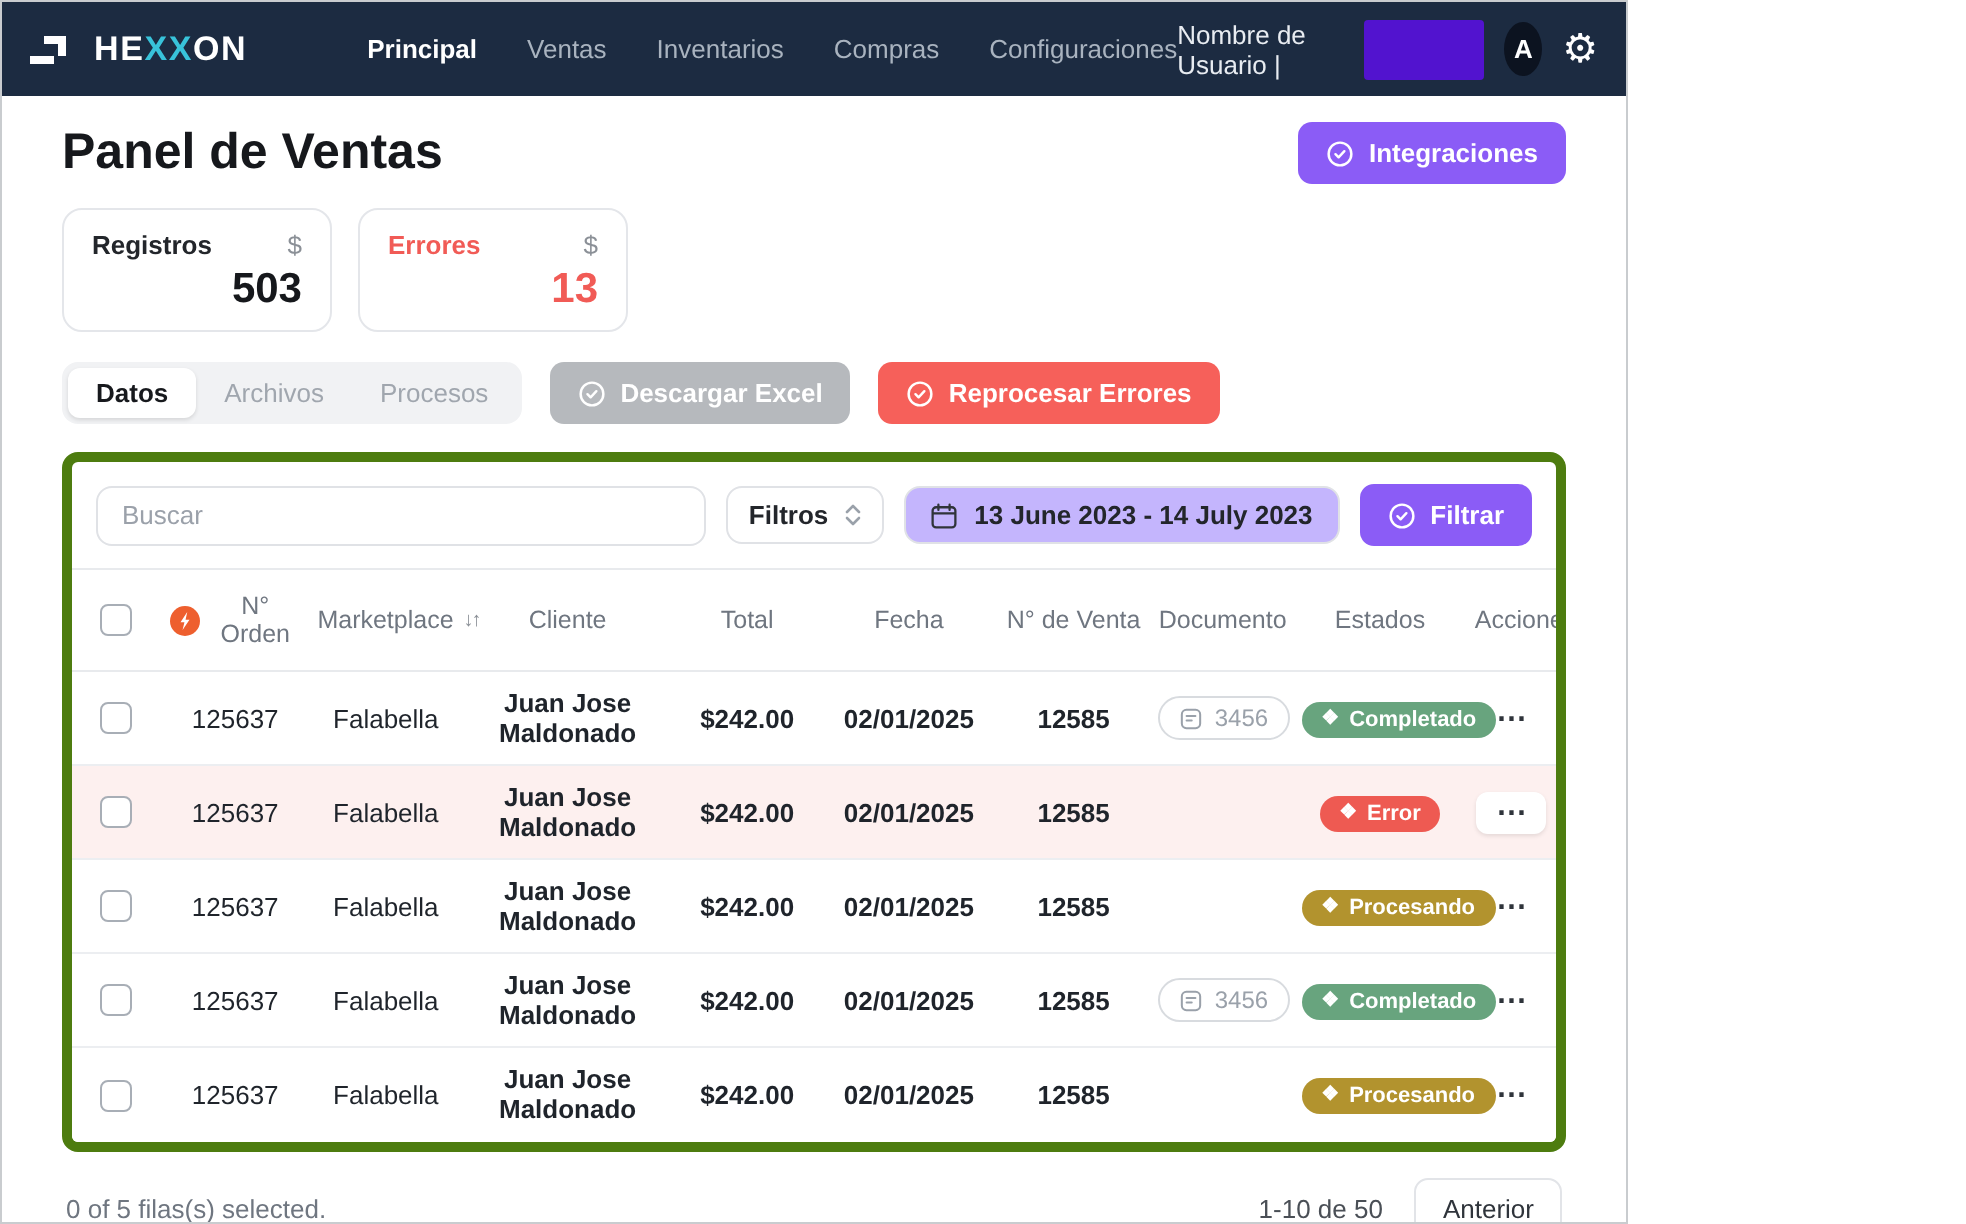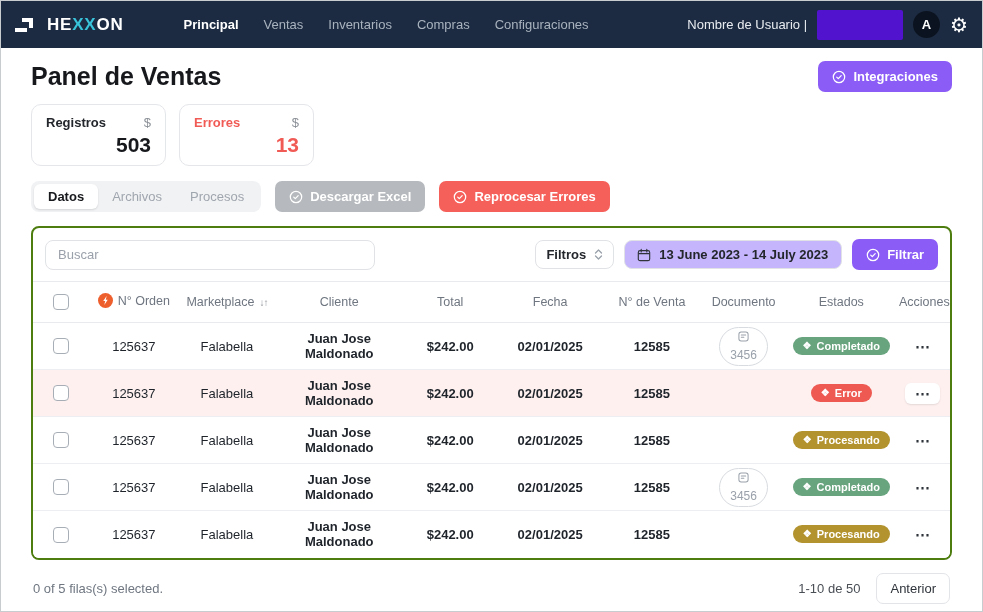--- a/index.html
+++ b/index.html
@@ -2,21 +2,21 @@
 <html><head>
 <meta charset="utf-8">
 <style>
   * { margin:0; padding:0; box-sizing:border-box; }
   html,body { background:#fff; }
   body {
     width:983px; height:612px;
     font-family:"Liberation Sans", sans-serif;
     color:#15181d; overflow:hidden;
   }
-  .app { width:983px; height:612px; border:1px solid #c9cccf; background:#fff; overflow:hidden; }
+  .app { width:814px; height:612px; border:1px solid #c9cccf; background:#fff; overflow:hidden; }
 
   
   .navbar {
     height:47px; background:#1c2b41; display:flex; align-items:center;
     padding:0 14px 0 14px; gap:0;
   }
   .logo { display:flex; align-items:center; gap:7px; }
   .logo-text { color:#fff; font-size:17px; font-weight:700; letter-spacing:.8px; }
   .logo-text .accent { color:#38c3da; }
   .nav-menu { display:flex; align-items:center; gap:25px; margin-left:24px;padding-left:36px; }
@@ -48,21 +48,21 @@
   .stat-dollar { font-size:13px; color:#8b9097; }
   .stat-value { font-size:21px; font-weight:700; margin-top:3px; color:#16181c;text-align:right; }
   .stat-card.error .stat-label, .stat-card.error .stat-value { color:#f15b56; }
 
   .tabs-row { margin-top:15px; display:flex; align-items:center; gap:14px; }
   .segmented { display:inline-flex; background:#f1f2f4; border-radius:8px; padding:3px; }
   .tab { font-size:13px; color:#a0a6ae; padding:5px 14px; border-radius:6px; cursor:pointer; }
   .tab.active { background:#fff; color:#17191d; font-weight:700; box-shadow:0 1px 2px rgba(0,0,0,.12); }
 
   
-  .panel { margin-top:14px; border:2px solid #4d7c0f; border-radius:8px; overflow:hidden; }
+  .panel { margin-top:14px; border:5px solid #4d7c0f; border-radius:8px; overflow:hidden; }
   .filter-bar { display:flex; align-items:center; padding:11px 12px; gap:10px; }
   .search-input { width:330px; height:30px; border:1px solid #e0e2e6; border-radius:8px;
     padding:0 12px; font-size:13px; font-family:inherit; color:#15181d; outline:none; }
   .search-input::placeholder { color:#9ba1aa; }
   .filter-right { margin-left:auto; display:flex; align-items:center; gap:10px; }
   .select-box { display:inline-flex; align-items:center; gap:8px; border:1px solid #e0e2e6;
     border-radius:8px; padding:6px 10px; font-size:13px; font-weight:600; color:#23262b;
     background:#fff; cursor:pointer; }
   .date-box { display:inline-flex; align-items:center; gap:8px; border:1px solid #e0e2e6;
     border-radius:8px; padding:6px 12px; font-size:13px; font-weight:700; color:#23262b;
@@ -79,21 +79,21 @@
   tbody td { padding:0 4px; height:47px; font-size:13px; text-align:center; color:#1f242b; }
   tbody tr { border-bottom:1px solid #eceef1; background:#fff; }
   tbody tr:last-child { border-bottom:none; }
   tbody tr.row-error { background:#fdf0ef; }
   .c-client,.c-mp { font-weight:400; }
   .c-client { font-weight:700; }
   .c-total,.c-date,.c-sale { font-weight:700; }
   .cb { appearance:none; -webkit-appearance:none; width:16px; height:16px;
     border:1.6px solid #a8aeb6; border-radius:4px; background:#fff; cursor:pointer; vertical-align:middle; }
   .doc-badge { display:inline-flex; align-items:center; gap:6px; border:1px solid #d8dbdf;
-    border-radius:999px; padding:3px 10px; font-size:12px; color:#9aa1aa; cursor:pointer; background:#fff;flex-direction:column; }
+    border-radius:999px; padding:3px 10px; font-size:12px; color:#9aa1aa; cursor:pointer; background:#fff; }
   .status-badge { display:inline-flex; align-items:center; gap:5px; border-radius:999px;
     padding:3px 10px; font-size:11px; font-weight:600; color:#fff; }
   .status-badge .diamond { font-size:10px; line-height:1; }
   .status-success { background:#68a47e; }
   .status-error { background:#ee5a52; }
   .status-processing { background:#b2932e; }
   .actions-btn { border:none; background:transparent; cursor:pointer; font-size:15px;
     font-weight:700; color:#2f343b; padding:3px 10px; border-radius:6px; line-height:1; }
   tr.row-error .actions-btn { background:#fff; box-shadow:0 1px 2px rgba(0,0,0,.1); }
 

